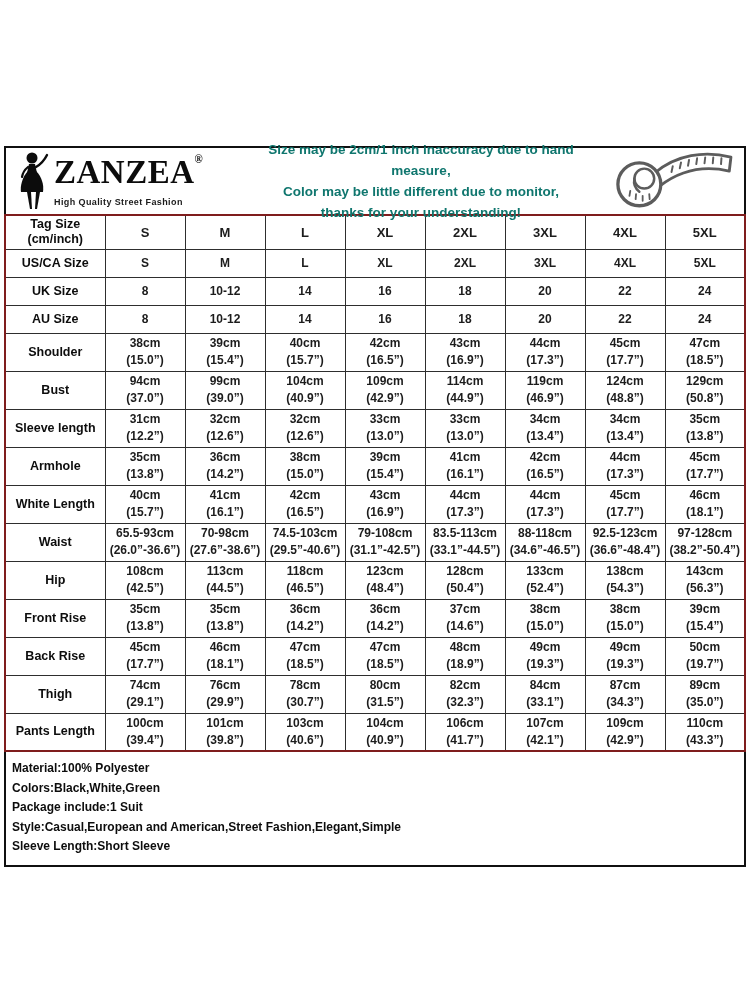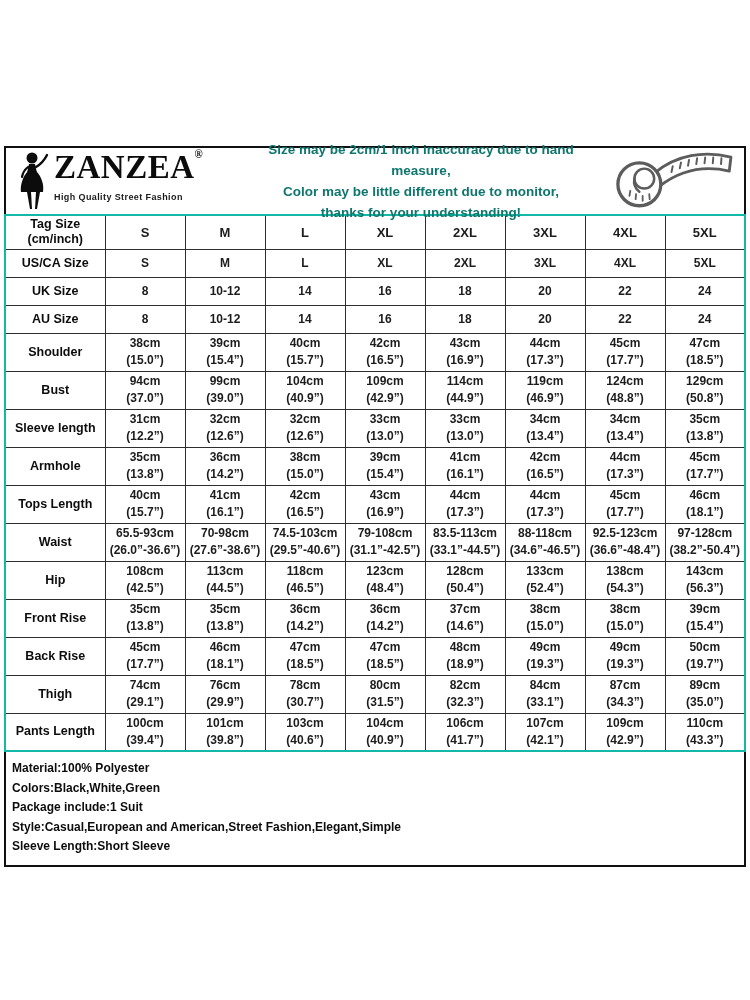--- a/index.html
+++ b/index.html
@@ -9,34 +9,34 @@
     position:relative;overflow:hidden;
   }
   .sheet{position:absolute;left:4px;top:146px;width:742px;}
 
   
   .header-box{
     box-sizing:border-box;width:742px;height:68px;
     border:2px solid #101010;border-bottom:none;
     display:flex;align-items:center;background:#fff;
   }
-  .logo{display:flex;align-items:flex-start;padding-left:10px;width:232px;box-sizing:border-box;}
+  .logo{display:flex;align-items:center;padding-left:10px;width:232px;box-sizing:border-box;}
   .logo svg{flex:0 0 auto;}
   .logo-text{margin-left:2px;line-height:1;}
   .brand-line{font-family:"Liberation Serif", serif;font-weight:700;font-size:33px;
     letter-spacing:0.5px;color:#0c0c0c;transform:scaleY(1.04);white-space:nowrap;}
   .reg{font-size:11px;vertical-align:top;position:relative;top:-2px;}
   .tagline{font-size:9px;font-weight:700;letter-spacing:0.4px;color:#1a1a1a;margin-top:9px;white-space:nowrap;}
   .notice{flex:1;text-align:center;font-size:13.5px;font-weight:700;line-height:21px;color:#0f766e;}
   .tape-wrap{width:140px;display:flex;justify-content:center;align-items:center;}
 
   
   table.chart{
     border-collapse:collapse;table-layout:fixed;width:742px;
-    border:2px solid #14b8a6;background:#fff;
+    border:2px solid #7f1d1d;background:#fff;
   }
   table.chart td{
     border:1px solid #2e2e2e;text-align:center;vertical-align:middle;
     padding:0;overflow:hidden;
   }
   td.lbl{font-size:12.5px;font-weight:700;color:#0d0d0d;line-height:15px;}
   td.val{font-size:12px;font-weight:700;color:#1c1c1c;line-height:17px;white-space:nowrap;}
   tr.r-head{height:34px;}
   tr.r-head td.val{font-size:13px;}
   tr.r-one{height:28px;}
@@ -364,21 +364,21 @@
             <div>44cm</div>
             <div>(17.3”)</div>
           </td>
           <td class="val">
             <div>45cm</div>
             <div>(17.7”)</div>
           </td>
         </tr>
         <tr class="r-two">
           <td class="lbl">
-            <div>Tops Length</div>
+            <div>White Length</div>
           </td>
           <td class="val">
             <div>40cm</div>
             <div>(15.7”)</div>
           </td>
           <td class="val">
             <div>41cm</div>
             <div>(16.1”)</div>
           </td>
           <td class="val">

